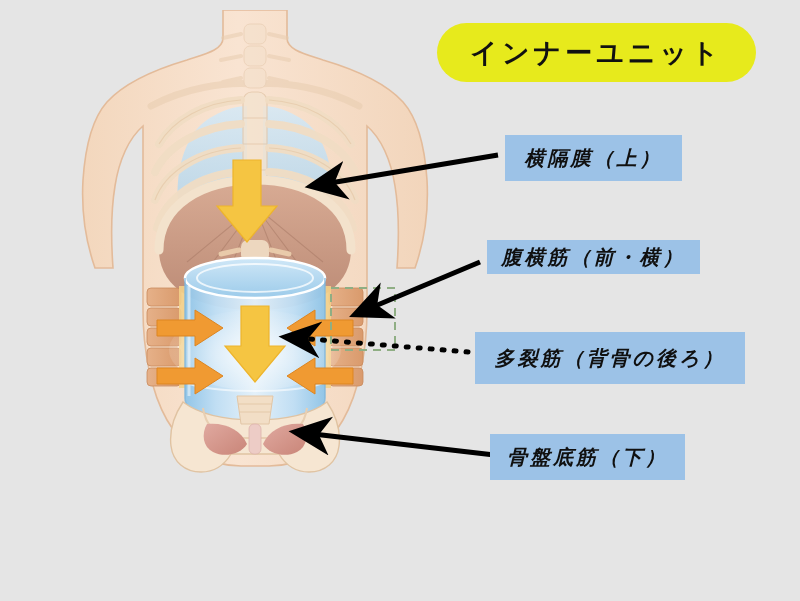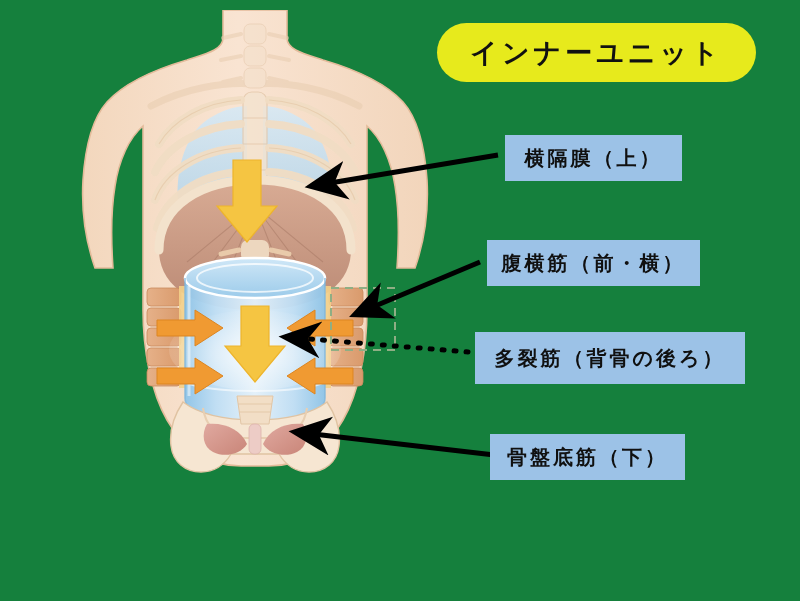--- a/index.html
+++ b/index.html
@@ -9,21 +9,21 @@
   body {
     width: 800px;
     height: 601px;
     overflow: hidden;
     font-family: "Liberation Sans", "DejaVu Sans", sans-serif;
   }
   #stage {
     position: relative;
     width: 800px;
     height: 601px;
-    background: #15803d;
+    background: #e5e5e5;
     overflow: hidden;
   }
   .abs { position: absolute; }
 
   
   #title-badge {
     left: 437px;
     top: 23px;
     width: 319px;
     height: 59px;
@@ -48,24 +48,25 @@
     align-items: center;
     justify-content: center;
     box-sizing: border-box;
   }
   .label-box .label-text {
     font-size: 20px;
     font-weight: bold;
     color: #101010;
     letter-spacing: 3px;
     white-space: nowrap;
+    font-style: italic;
   }
 
   #label-diaphragm  { left: 505px; top: 135px; width: 177px; height: 46px; }
-  #label-tva        { left: 487px; top: 240px; width: 213px; height: 46px; }
+  #label-tva        { left: 487px; top: 240px; width: 213px; height: 34px; }
   #label-multifidus { left: 475px; top: 332px; width: 270px; height: 52px; }
   #label-pelvic     { left: 490px; top: 434px; width: 195px; height: 46px; }
 
   
   #caption {
     left: 0;
     top: 524px;
     width: 800px;
     text-align: center;
   }

